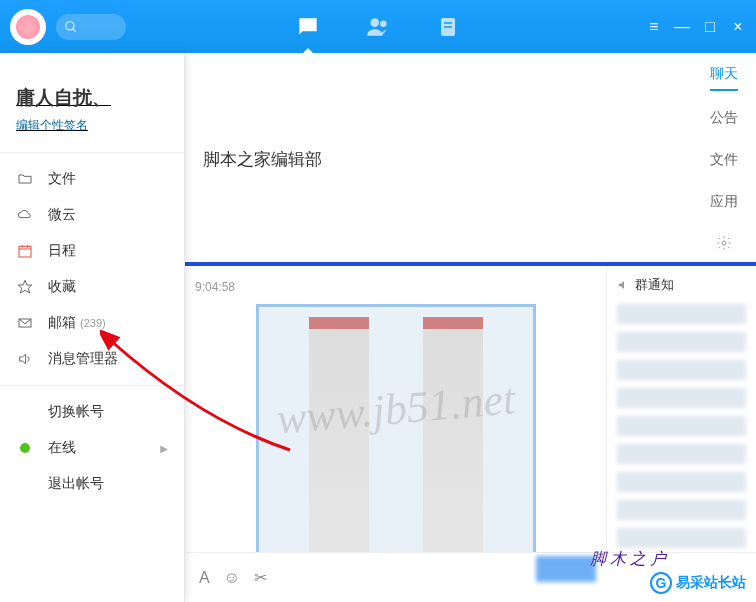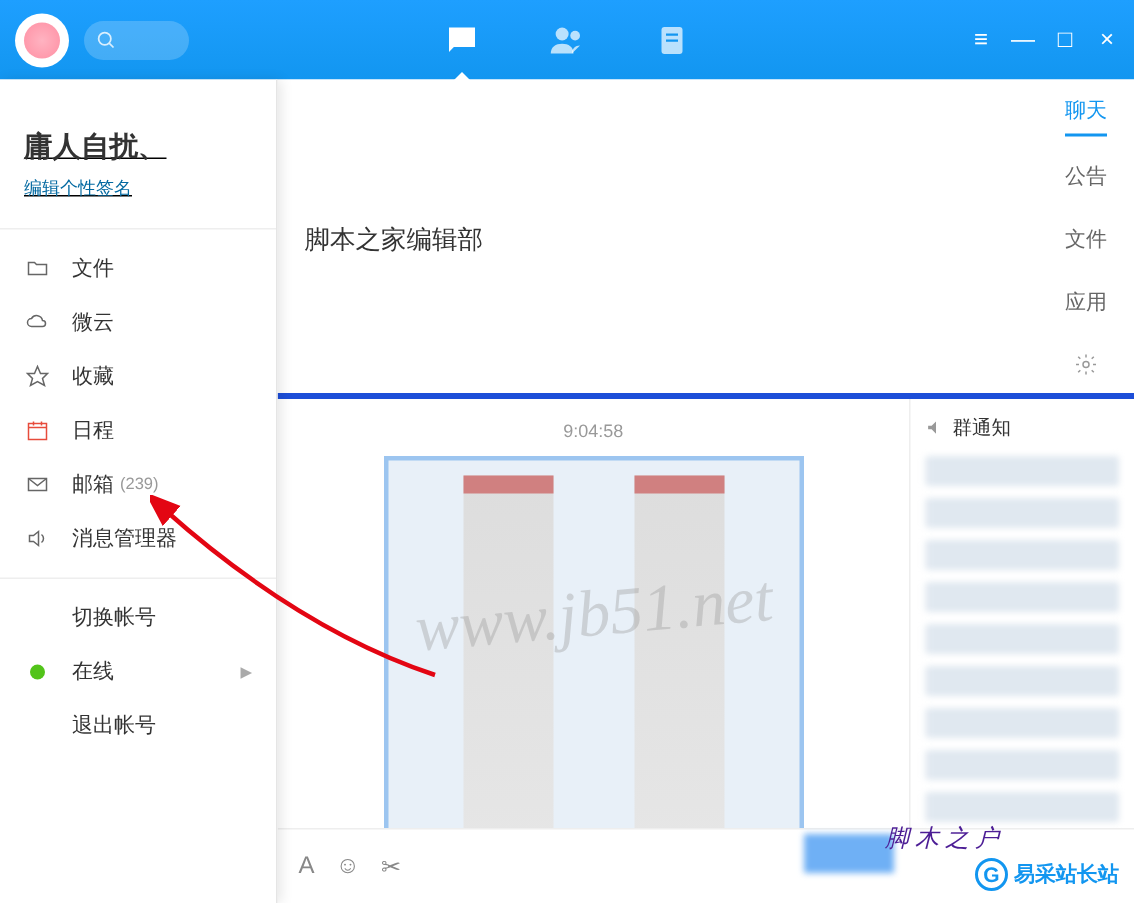--- a/index.html
+++ b/index.html
@@ -31,21 +31,21 @@
 .chat { flex: 1; display: flex; flex-direction: column; background: #fff; position: relative; }
 .chat-header { display: flex; align-items: center; padding: 12px 18px 8px; border-bottom: 4px solid #1d4ed8; }
 .chat-title { font-size: 17px; font-weight: 500; color: #333; }
 .chat-tabs { margin-left: auto; display: flex; gap: 18px; font-size: 14px; align-items: center; flex-direction: column; }
 .chat-tab { color: #666; cursor: pointer; padding-bottom: 6px; }
 .chat-tab.active { color: #1296f0; border-bottom: 2px solid #1296f0; }
 .gear { color: #999; }
 
 .chat-body { flex: 1; display: flex; overflow: hidden; }
 .chat-main { flex: 1; position: relative; padding: 10px; }
-.timestamp { text-align: center; font-size: 12px; color: #999; margin: 4px 0 10px; }
+.timestamp { font-size: 12px; color: #999; margin: 4px 0 10px; }
 .blurred-content { margin: 0 auto; width: 280px; height: 340px; background: #e8f0f8; border: 3px solid #9cc5f0; position: relative; filter: blur(0.3px); }
 .blur-col { position: absolute; top: 10px; width: 60px; height: 300px; background: linear-gradient(#ddd, #e8e8e8); }
 .blur-col.c1 { left: 50px; }
 .blur-col.c2 { right: 50px; }
 .blur-col::before { content: ''; position: absolute; top: 0; left: 0; right: 0; height: 12px; background: #d08080; }
 .blur-bar { position: absolute; bottom: 0; left: 0; right: 0; height: 24px; background: #6fb0f5; }
 
 .watermark { position: absolute; top: 50%; left: 50%; transform: translate(-50%, -50%) rotate(-5deg); font-size: 44px; font-style: italic; color: rgba(150,150,150,0.35); font-family: Georgia, serif; pointer-events: none; white-space: nowrap; }
 
 .chat-side { width: 150px; border-left: 1px solid #eee; padding: 10px; }
@@ -135,36 +135,36 @@
     <div class="menu-item">
       <span class="menu-icon">
           <svg width="16" height="16" viewBox="0 0 24 24" fill="none" stroke="currentColor" stroke-width="1.5">
             <path d="M6 16a4 4 0 010-8 6 6 0 0111 2 3 3 0 010 6H6z"></path>
           </svg>
         </span>
       <span>微云</span>
     </div>
     <div class="menu-item">
       <span class="menu-icon">
-          <svg width="16" height="16" viewBox="0 0 24 24" fill="none" stroke="currentColor" stroke-width="1.5">
-            <polygon points="12,2 15,9 22,9 17,14 19,21 12,17 5,21 7,14 2,9 9,9"></polygon>
-          </svg>
-        </span>
-      <span>收藏</span>
-    </div>
-    <div class="menu-item">
-      <span class="menu-icon">
           <svg width="16" height="16" viewBox="0 0 24 24" fill="none" stroke="#e74c3c" stroke-width="1.5">
             <rect x="3" y="5" width="18" height="16"></rect>
             <line x1="3" y1="9" x2="21" y2="9"></line>
             <line x1="8" y1="3" x2="8" y2="7"></line>
             <line x1="16" y1="3" x2="16" y2="7"></line>
           </svg>
         </span>
       <span>日程</span>
+    </div>
+    <div class="menu-item">
+      <span class="menu-icon">
+          <svg width="16" height="16" viewBox="0 0 24 24" fill="none" stroke="currentColor" stroke-width="1.5">
+            <polygon points="12,2 15,9 22,9 17,14 19,21 12,17 5,21 7,14 2,9 9,9"></polygon>
+          </svg>
+        </span>
+      <span>收藏</span>
     </div>
     <div class="menu-item">
       <span class="menu-icon">
           <svg width="16" height="16" viewBox="0 0 24 24" fill="none" stroke="currentColor" stroke-width="1.5">
             <rect x="3" y="6" width="18" height="12"></rect>
             <polyline points="3,6 12,13 21,6"></polyline>
           </svg>
         </span>
       <span>邮箱</span>
       <span class="menu-badge">(239)</span>

